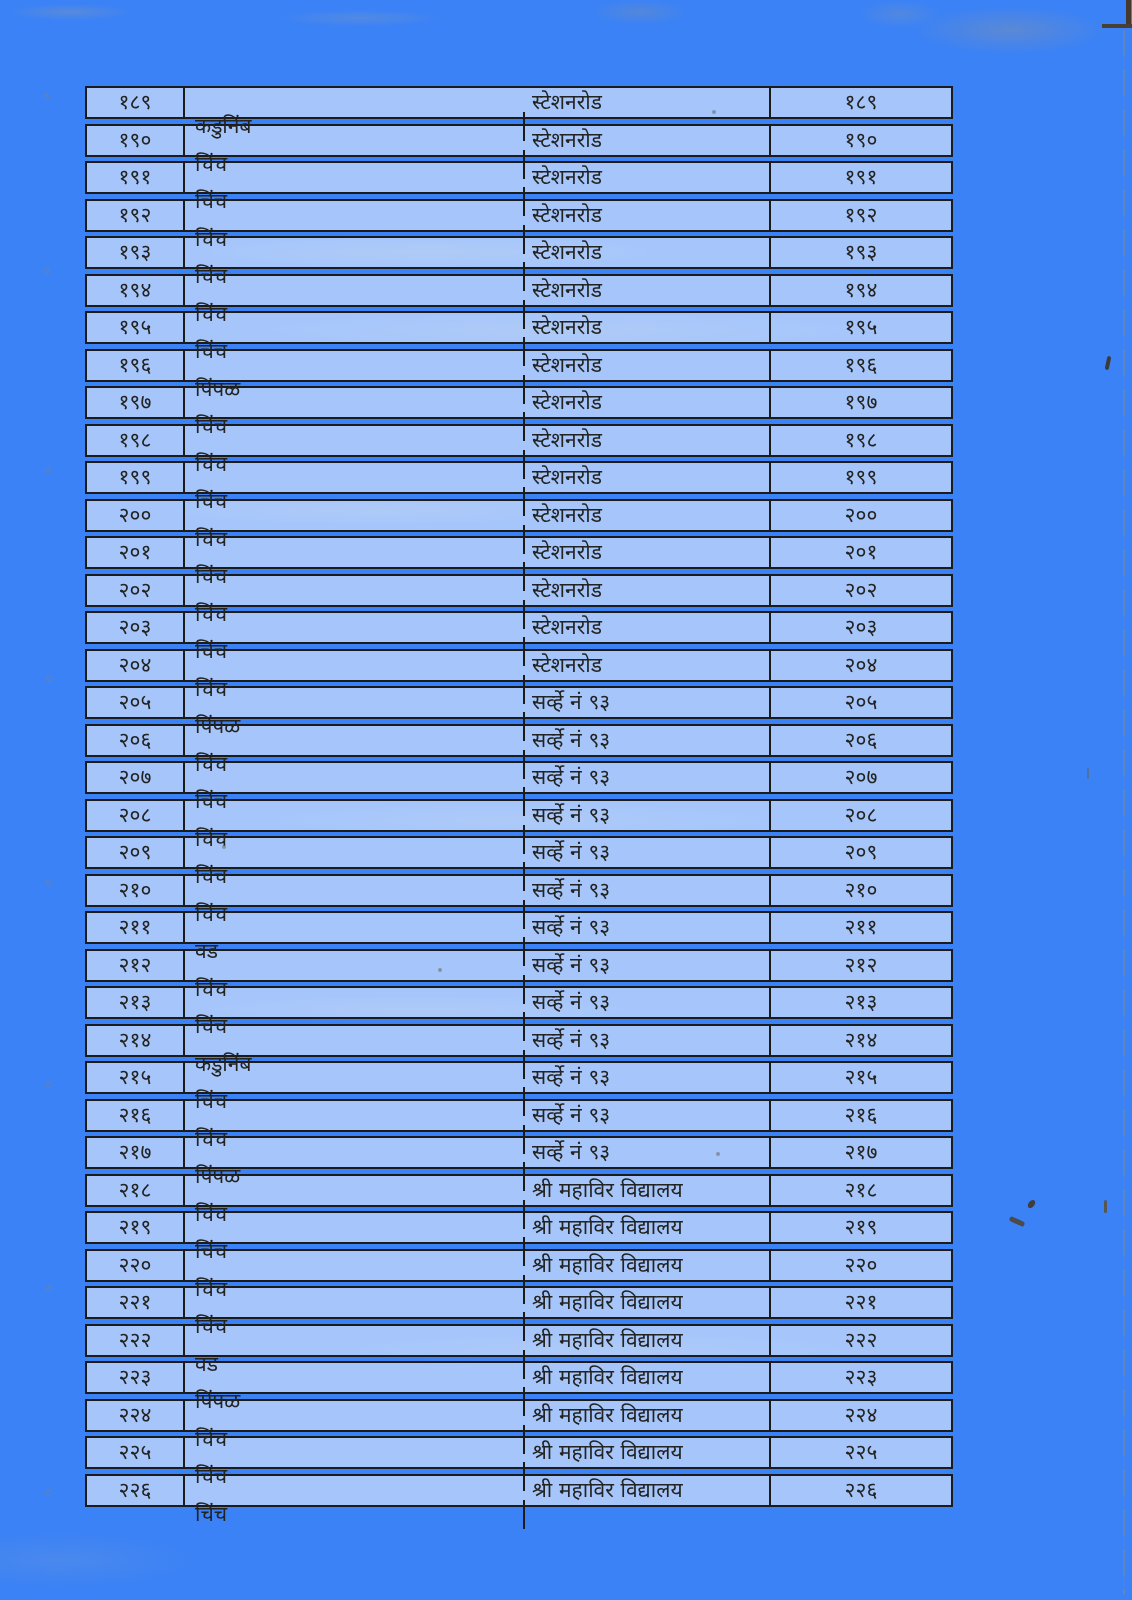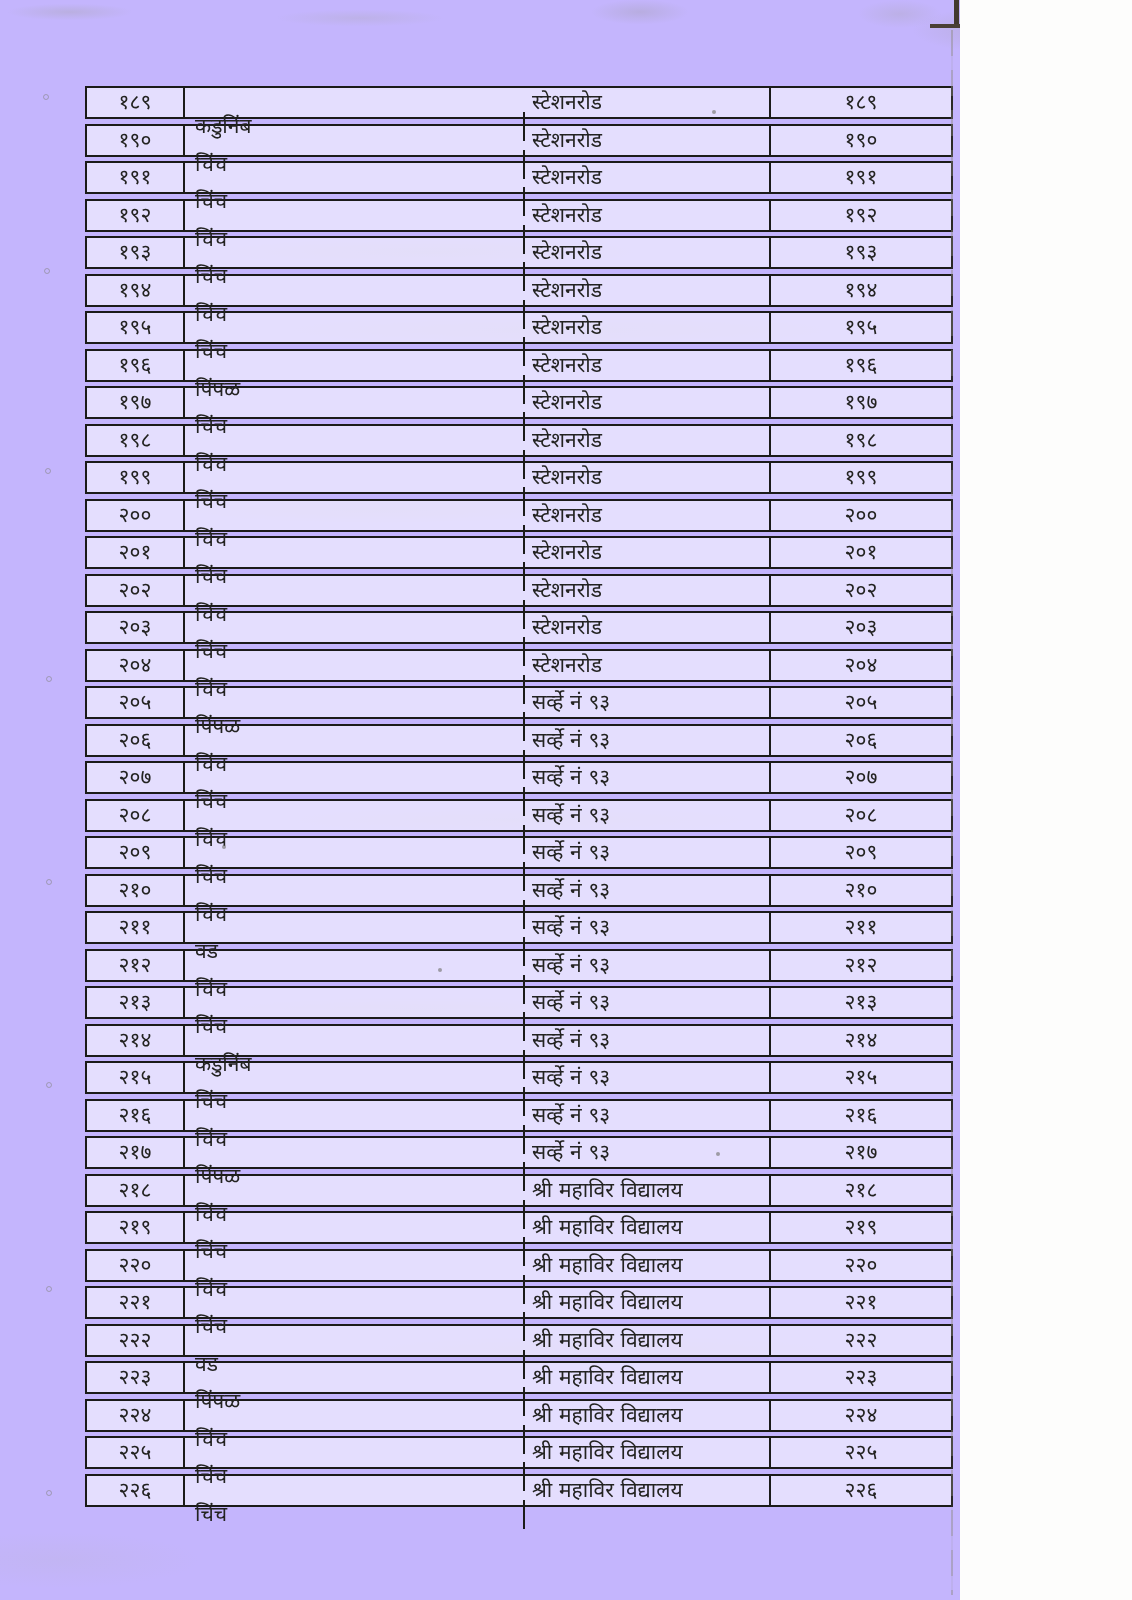--- a/index.html
+++ b/index.html
@@ -4,22 +4,22 @@
 <style>
   * { margin:0; padding:0; box-sizing:border-box; }
   html,body { width:1132px; height:1600px; }
   body {
     font-family:"DejaVu Sans", sans-serif;
     background:#fdfdfc;
     overflow:hidden;
   }
   .page {
     position:relative;
-    width:960px; height:1600px;
-    background:#c4b5fd;
+    width:1132px; height:1600px;
+    background:#3b82f6;
     overflow:hidden;
   }
   
   .noise {
     position:absolute; inset:0; pointer-events:none;
     background:
       radial-gradient(90px 12px at 70px 12px,  rgba(160,160,152,.28), transparent 70%),
       radial-gradient(120px 12px at 360px 18px, rgba(165,165,158,.22), transparent 70%),
       radial-gradient(70px 18px at 640px 12px,  rgba(150,150,142,.26), transparent 70%),
       radial-gradient(140px 34px at 1010px 30px, rgba(158,152,142,.32), transparent 70%),

